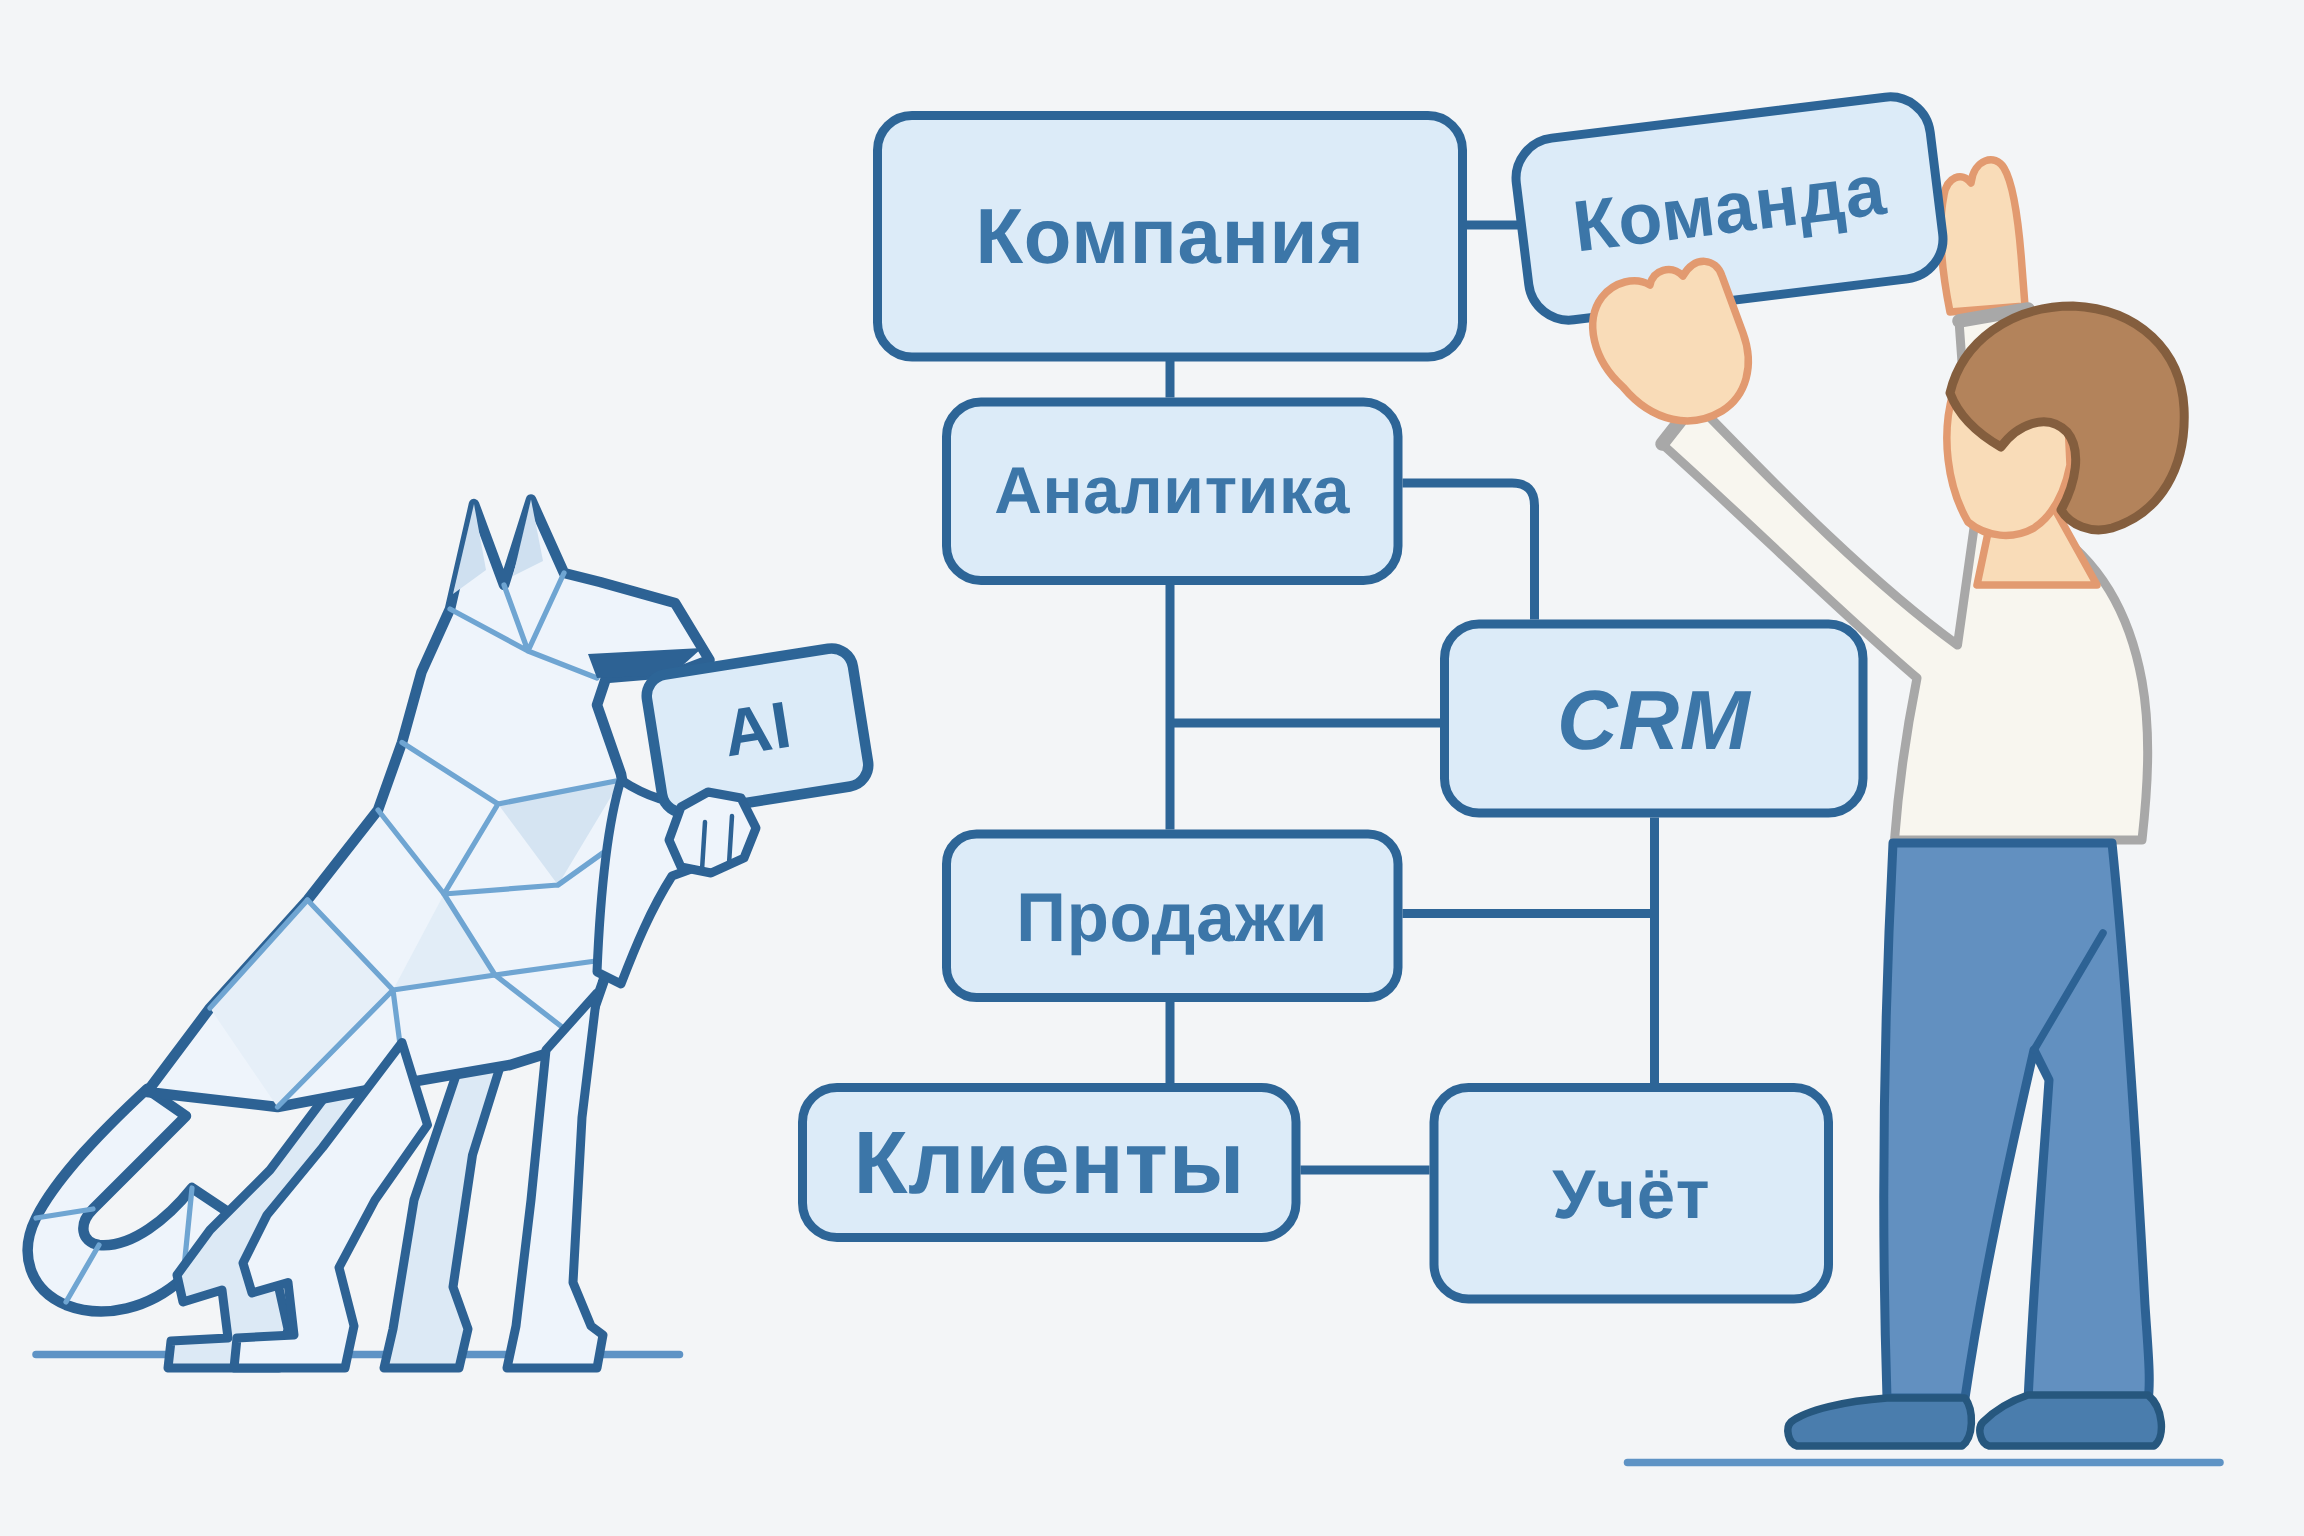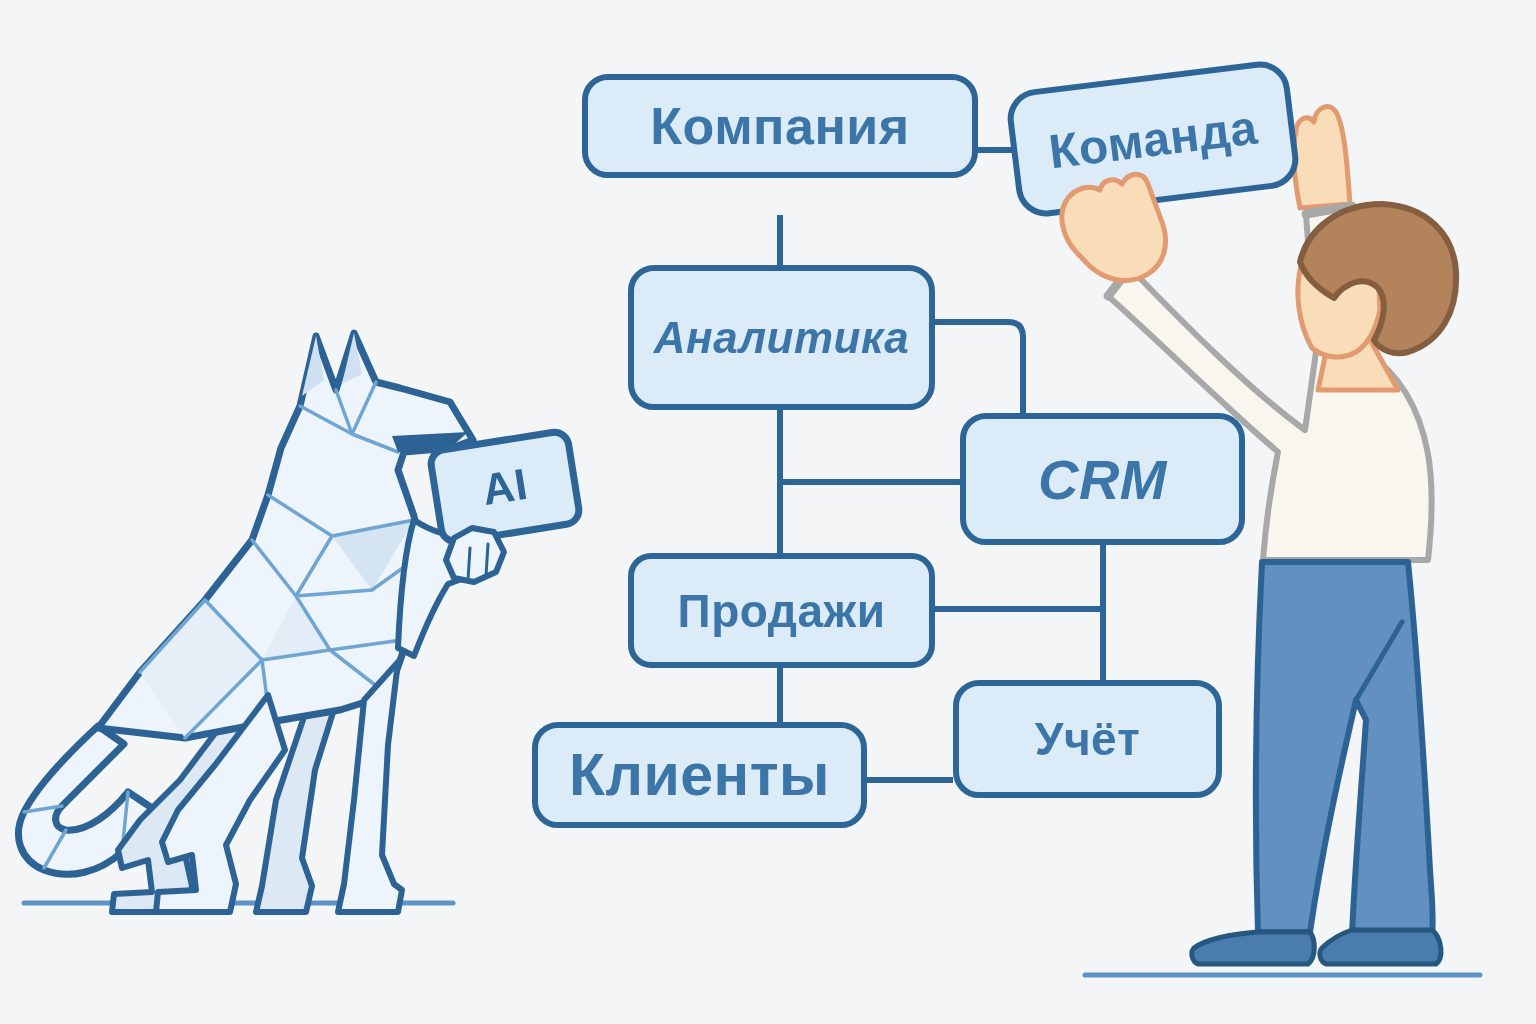--- a/index.html
+++ b/index.html
@@ -12,28 +12,28 @@
   #connectors{z-index:2;}
   #figures{z-index:3;}
   #overlay{z-index:7;pointer-events:none;}
   .node{
     position:absolute;z-index:5;
     background:#dcebf8;border:6px solid #2d6597;border-radius:26px;
     display:flex;align-items:center;justify-content:center;
     color:#3c76a8;font-weight:700;letter-spacing:.5px;
     box-sizing:border-box;
   }
-  .node-company   {left:582px;top:74px;width:396px;height:104px;font-size:52px;}
+  .node-company   {left:582px;top:74px;width:396px;height:167px;font-size:52px;}
   .node-team      {left:1011px;top:75px;width:284px;height:128px;font-size:48px;
                    transform:rotate(-7deg);border-radius:30px;z-index:6;}
-  .node-analytics {left:628px;top:265px;width:307px;height:145px;font-size:44px;font-style:italic;}
+  .node-analytics {left:628px;top:265px;width:307px;height:125px;font-size:44px;}
   .node-crm       {left:960px;top:413px;width:285px;height:132px;font-size:56px;font-style:italic;}
   .node-sales     {left:628px;top:553px;width:307px;height:115px;font-size:46px;border-radius:23px;}
   .node-clients   {left:532px;top:722px;width:335px;height:106px;font-size:59px;}
-  .node-accounting{left:953px;top:680px;width:269px;height:118px;font-size:46px;}
+  .node-accounting{left:953px;top:722px;width:269px;height:147px;font-size:46px;}
   .node-ai{
     left:432px;top:437px;width:146px;height:100px;font-size:44px;
     transform:rotate(-9deg);border-radius:18px;border-width:7px;
     color:#2d6597;z-index:5;
   }
 </style>
 </head>
 <body>
 
 <div class="canvas">

